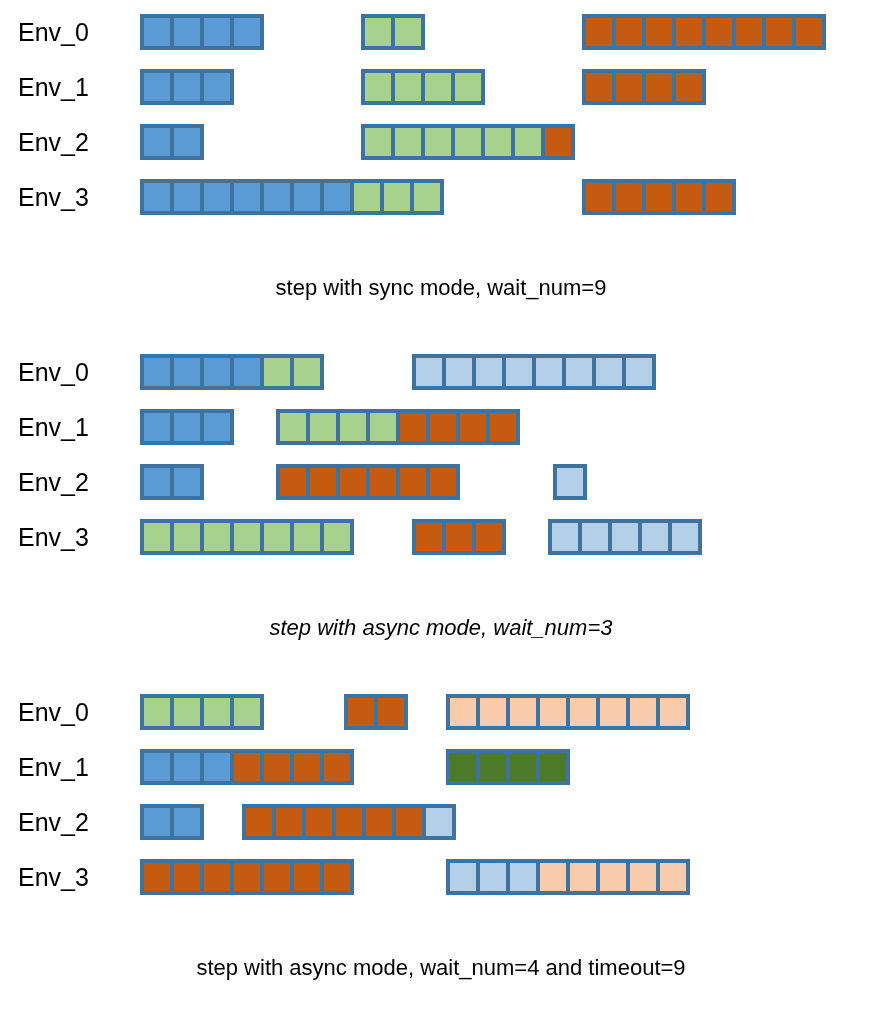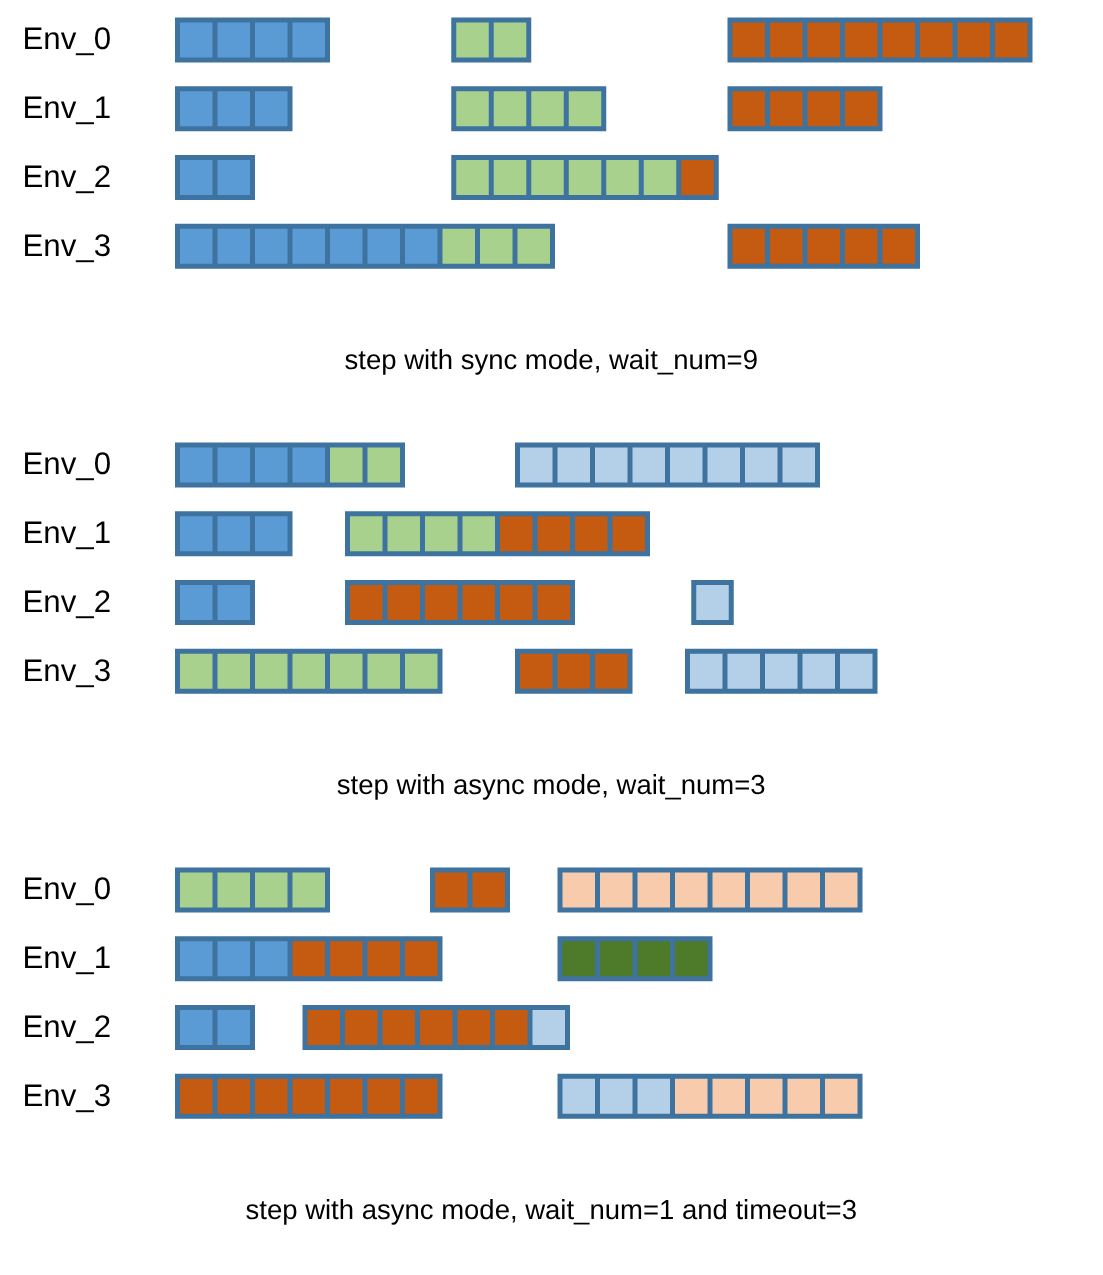--- a/index.html
+++ b/index.html
@@ -239,21 +239,21 @@
             </div>
             <div class="block" style="left: 548px;">
               <div class="cell c-lightblue"></div>
               <div class="cell c-lightblue"></div>
               <div class="cell c-lightblue"></div>
               <div class="cell c-lightblue"></div>
               <div class="cell c-lightblue"></div>
             </div>
           </div>
         </div>
-        <div class="caption" style="top: 265px;">step with async mode, wait_num=3</div>
+        <div class="caption" style="top: 265px; font-style: italic;">step with async mode, wait_num=3</div>
       </div>
       <div class="panel" style="top: 690px; height: 300px;">
         <div class="row" style="top: 0px;">
           <div class="row-label">Env_0</div>
           <div class="blocks">
             <div class="block" style="left: 140px;">
               <div class="cell c-green"></div>
               <div class="cell c-green"></div>
               <div class="cell c-green"></div>
               <div class="cell c-green"></div>
@@ -329,16 +329,16 @@
               <div class="cell c-lightblue"></div>
               <div class="cell c-lightblue"></div>
               <div class="cell c-peach"></div>
               <div class="cell c-peach"></div>
               <div class="cell c-peach"></div>
               <div class="cell c-peach"></div>
               <div class="cell c-peach"></div>
             </div>
           </div>
         </div>
-        <div class="caption" style="top: 265px;">step with async mode, wait_num=1 and timeout=3</div>
+        <div class="caption" style="top: 265px;">step with async mode, wait_num=4 and timeout=9</div>
       </div>
     </div>
 </div>
 
 </body></html>

